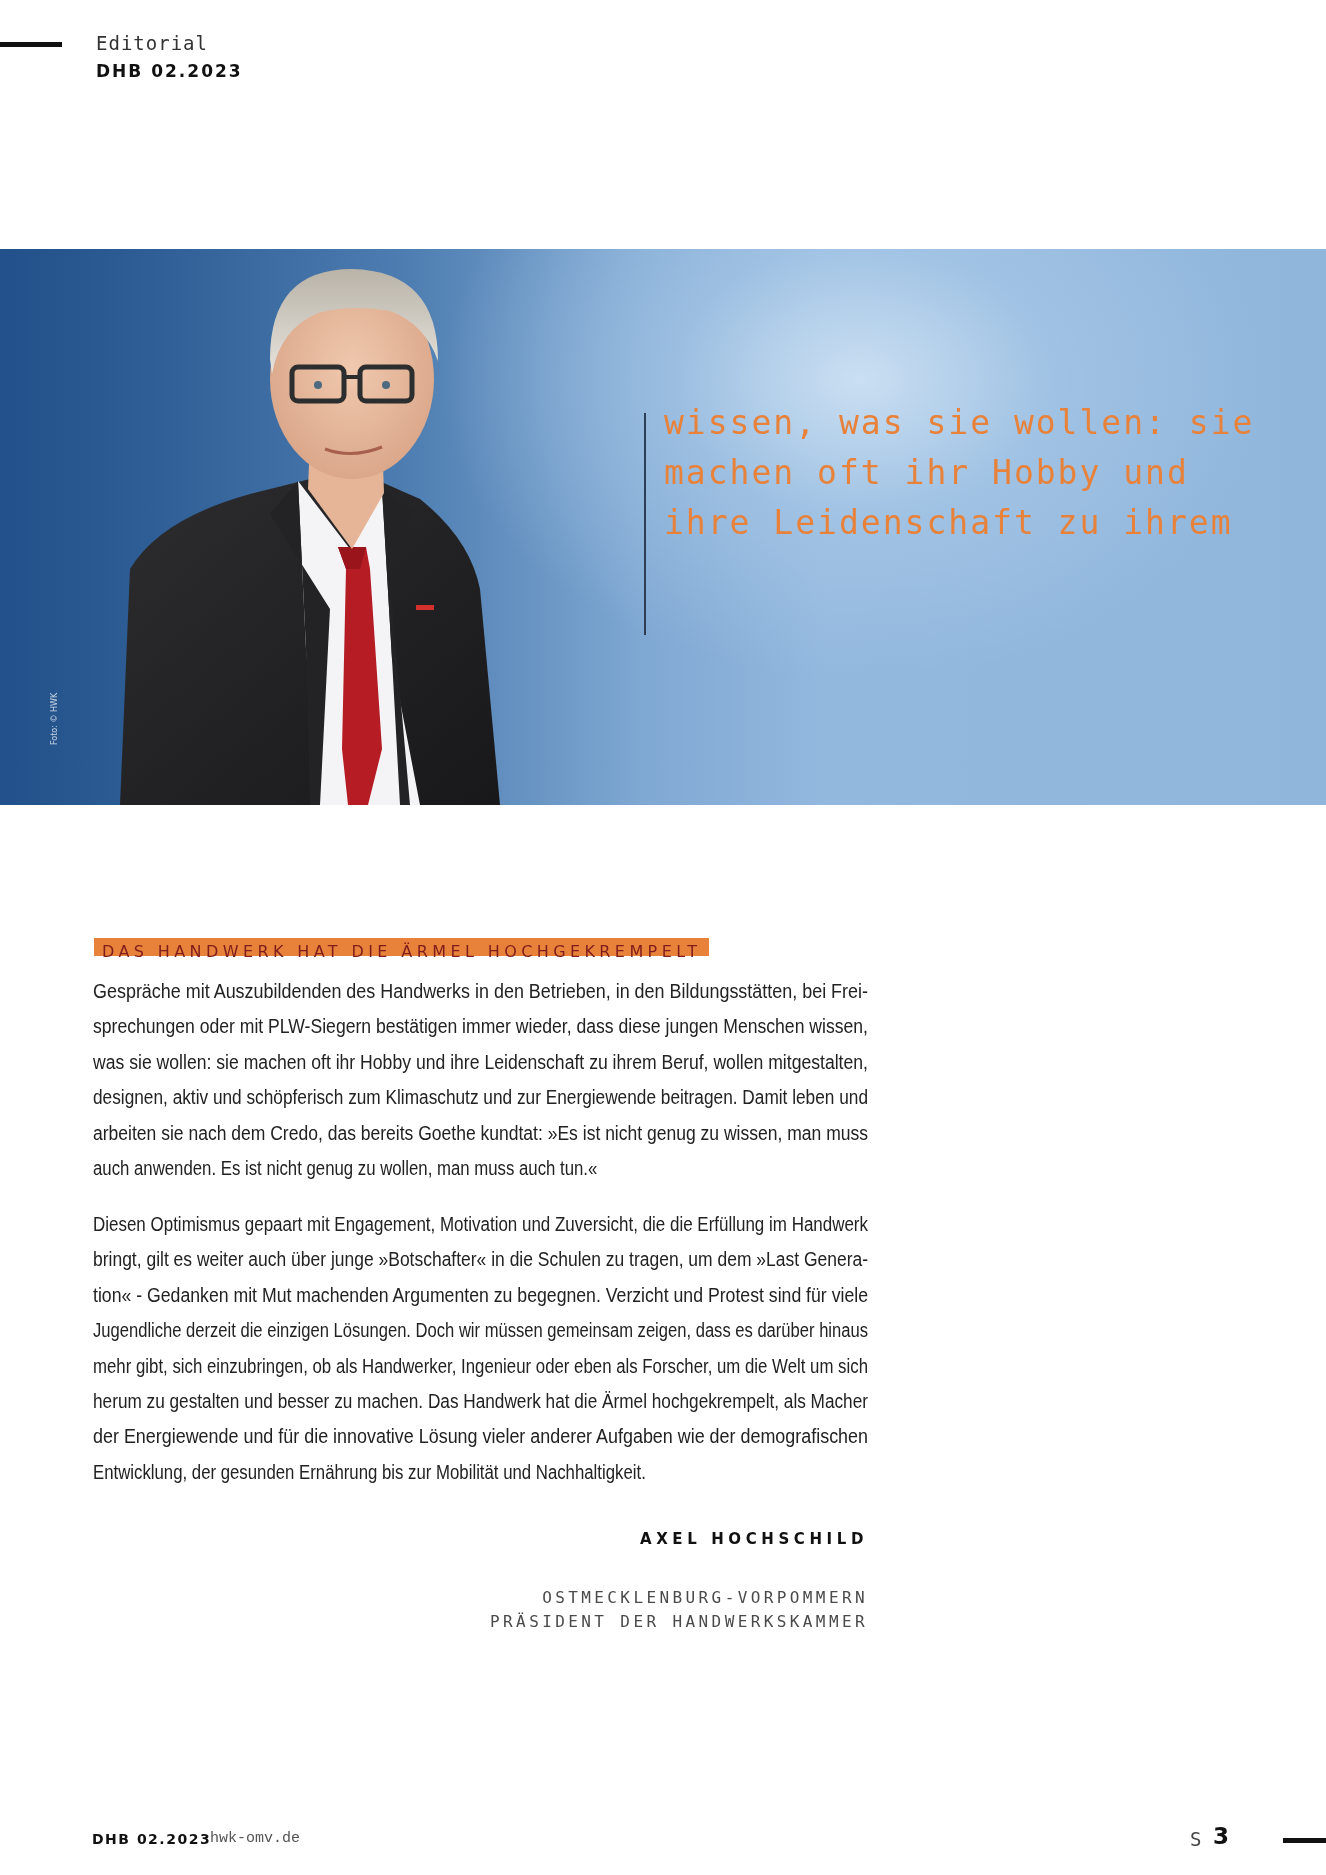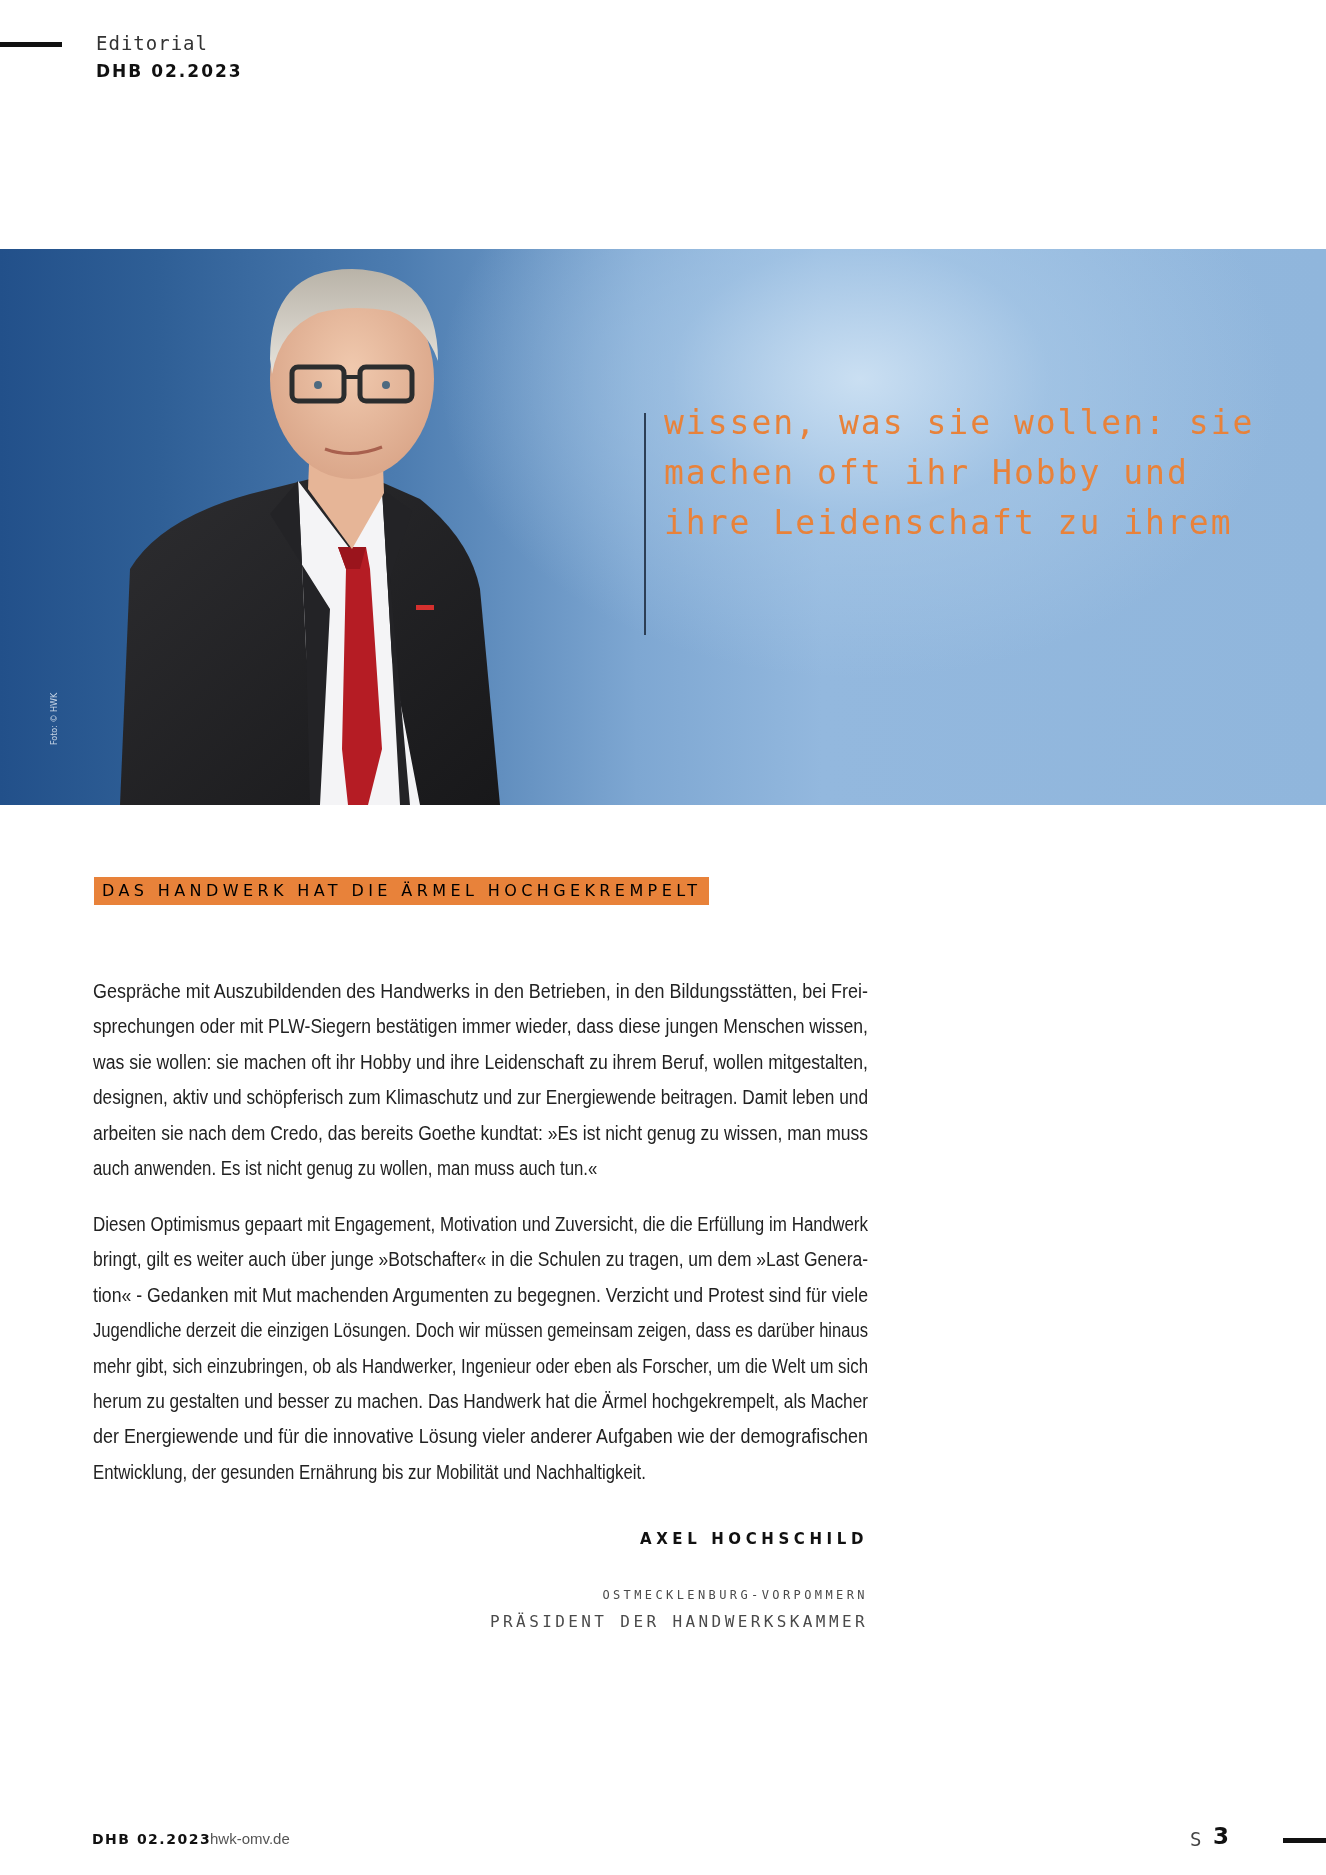--- a/index.html
+++ b/index.html
@@ -27,40 +27,40 @@
   }
 
   .quote-bar { position: absolute; left: 644px; top: 413px; width: 2px; height: 222px; background: #2c3e55; }
   .quote { position: absolute; left: 664px; top: 398px; width: 560px; }
   .quote-line {
     font-family: "DejaVu Sans Mono", monospace; font-size: 33px; line-height: 50px;
     color: #e8823a; letter-spacing: 2px; white-space: nowrap;
   }
 
   .kicker {
-    position: absolute; left: 94px; top: 877px; height: 28px; padding: 0 8px;
-    background: #e8823a; color: #000000; font-family: "DejaVu Sans", sans-serif;
+    position: absolute; left: 94px; top: 938px; height: 18px; padding: 0 8px;
+    background: #e8823a; color: #7f1d1d; font-family: "DejaVu Sans", sans-serif;
     font-size: 16px; line-height: 28px; letter-spacing: 4.4px; white-space: nowrap;
   }
 
   .body { position: absolute; left: 93px; width: 775px; }
   .line {
     font-family: "Liberation Sans", sans-serif; font-size: 19.5px; line-height: 35.4px;
     color: #222; white-space: nowrap; transform-origin: left center; display: block;
   }
   .p1 { top: 974px; }
   .p2 { top: 1207px; }
 
   .sig { position: absolute; right: 458px; white-space: nowrap; }
   .sig-name { top: 1530px; font-family: "DejaVu Sans", sans-serif; font-weight: bold; font-size: 15px; letter-spacing: 4.6px; color: #111; }
   .sig-role1 { top: 1612px; font-family: "DejaVu Sans Mono", monospace; font-size: 16px; letter-spacing: 3.4px; color: #4a4a4a; }
-  .sig-role2 { top: 1588px; font-family: "DejaVu Sans Mono", monospace; font-size: 12px; letter-spacing: 3.4px; color: #4a4a4a; }
+  .sig-role2 { top: 1588px; font-family: "DejaVu Sans Mono", monospace; font-size: 16px; letter-spacing: 3.4px; color: #4a4a4a; }
 
   .foot-issue { position: absolute; left: 92px; top: 1831px; font-family: "DejaVu Sans", sans-serif; font-weight: bold; font-size: 14px; letter-spacing: 1.5px; color: #111; }
-  .foot-url { position: absolute; left: 210px; top: 1830px; font-family: Liberation Sans, sans-serif; font-size: 15px; color: #555; }
+  .foot-url { position: absolute; left: 210px; top: 1830px; font-family: Liberation Mono, monospace; font-size: 15px; color: #555; }
   .foot-s { position: absolute; left: 1190px; top: 1828px; font-family: "DejaVu Sans Mono", monospace; font-size: 19px; color: #444; }
   .foot-num { position: absolute; left: 1213px; top: 1823px; font-family: "DejaVu Sans", sans-serif; font-weight: bold; font-size: 23px; color: #111; }
 </style>
 </head>
 <body>
 
 <div class="rule rule-top"></div>
 <div class="hdr-section">Editorial</div>
 <div class="hdr-issue">DHB 02.2023</div>
 

